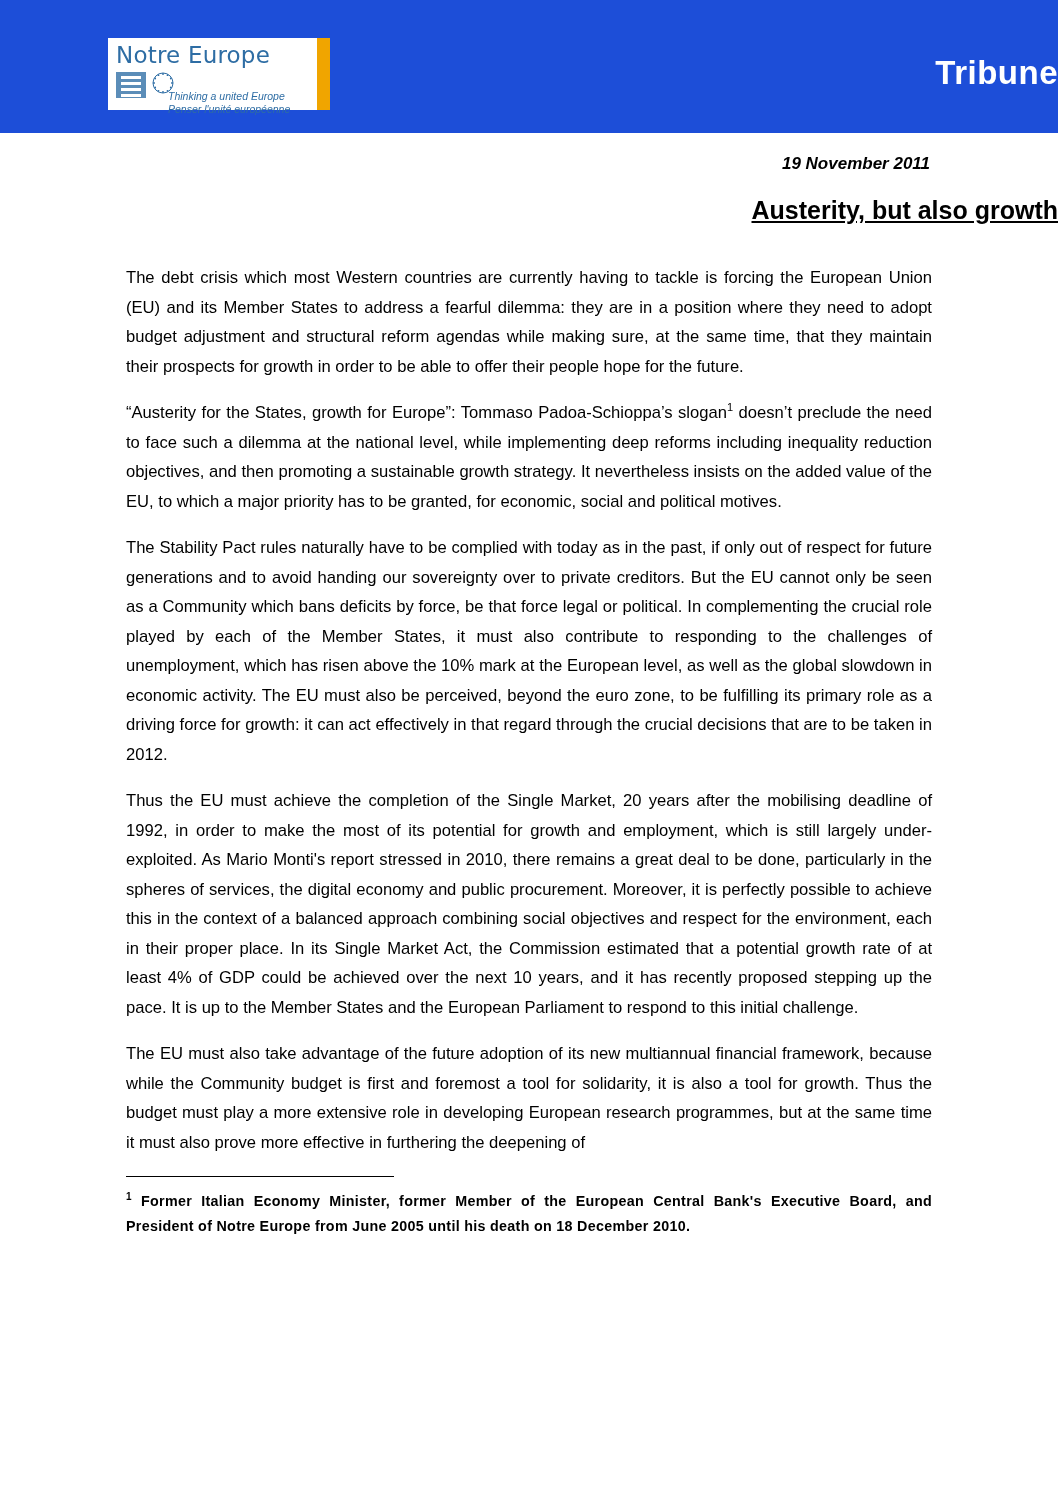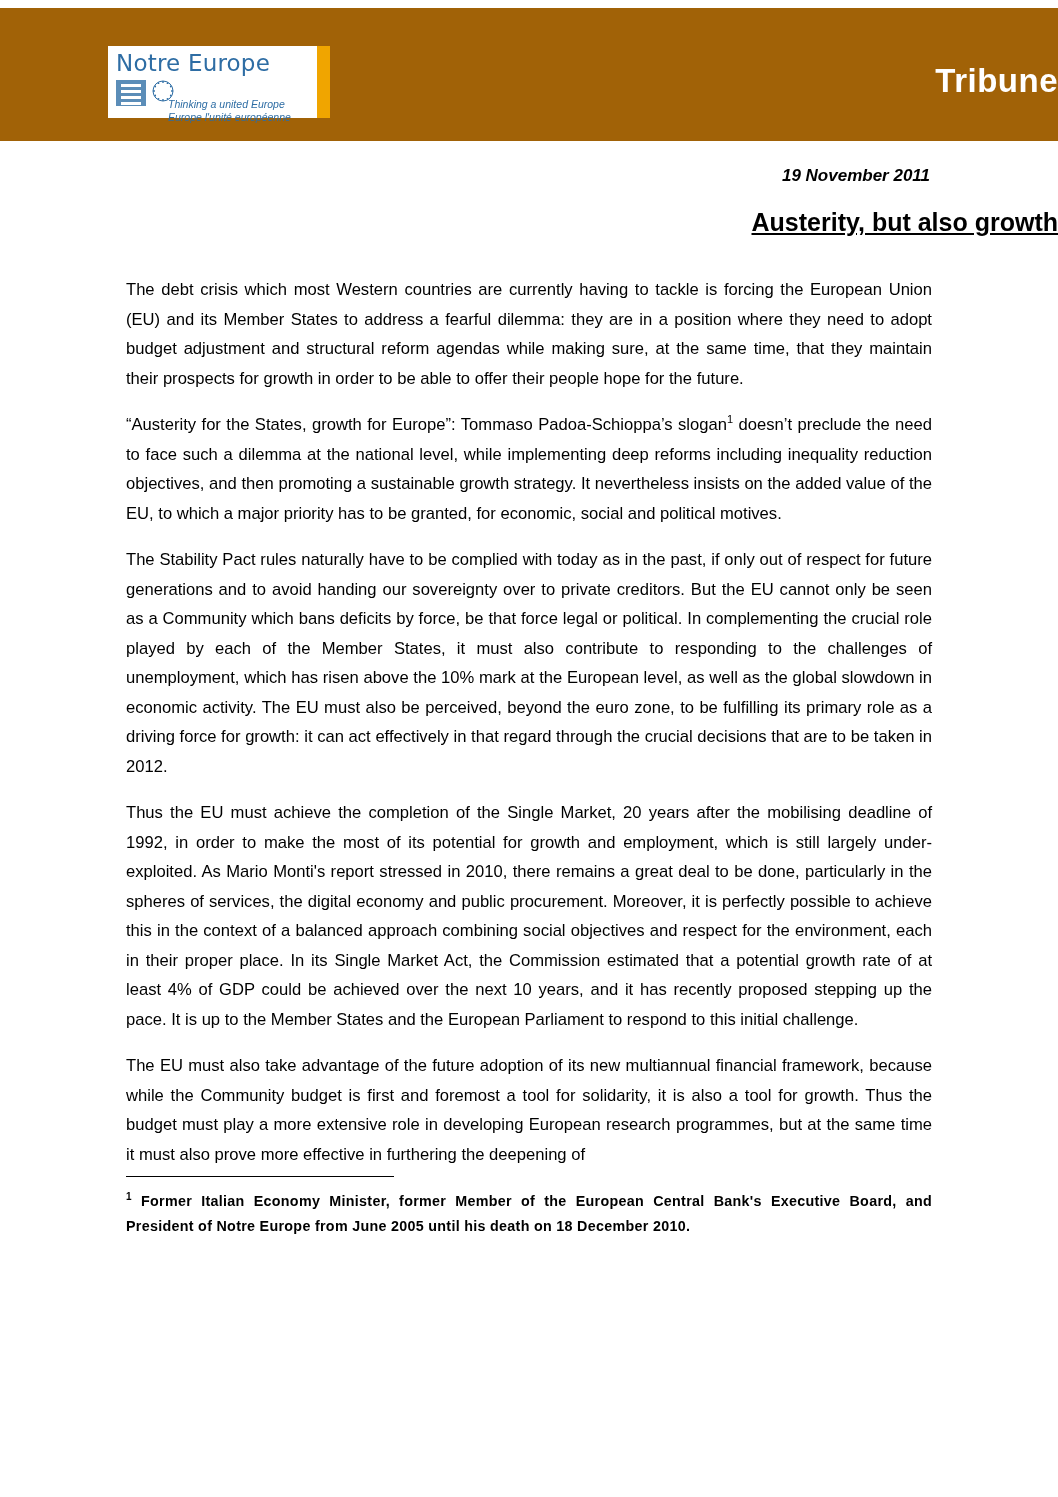--- a/index.html
+++ b/index.html
@@ -12,25 +12,25 @@
     background: #ffffff;
     font-family: "Liberation Sans", sans-serif;
     color: #000000;
     position: relative;
     overflow: hidden;
   }
 
   
   .header-band {
     position: absolute;
-    top: 8px;
+    top: 0;
     left: 0;
     width: 1058px;
     height: 136px;
-    background: #a16207;
+    background: #1d4ed8;
     border-bottom: 3px solid #ffffff;
     box-sizing: border-box;
   }
 
   .logo-box {
     position: absolute;
     left: 108px;
     top: 38px;
     width: 222px;
     height: 72px;
@@ -101,21 +101,21 @@
     text-align: right;
     font-size: 33px;
     font-weight: bold;
     color: #ffffff;
     letter-spacing: 0.5px;
   }
 
   
   .page {
     position: absolute;
-    top: 148px;
+    top: 136px;
     left: 0;
     width: 1058px;
     padding: 0;
   }
 
   .date-line {
     margin: 18px 128px 0 0;
     text-align: right;
     font-size: 17px;
     font-weight: bold;
@@ -206,21 +206,21 @@
         <circle cx="17.5" cy="20.8" r="0.9" fill="#2e6da4"></circle>
         <circle cx="13" cy="22" r="0.9" fill="#2e6da4"></circle>
         <circle cx="8.5" cy="20.8" r="0.9" fill="#2e6da4"></circle>
         <circle cx="5.2" cy="17.5" r="0.9" fill="#2e6da4"></circle>
         <circle cx="4" cy="13" r="0.9" fill="#2e6da4"></circle>
         <circle cx="5.2" cy="8.5" r="0.9" fill="#2e6da4"></circle>
         <circle cx="8.5" cy="5.2" r="0.9" fill="#2e6da4"></circle>
       </svg>
       <div class="logo-sub">
         <div>Thinking a united Europe</div>
-        <div>Europe l'unité européenne</div>
+        <div>Penser l'unité européenne</div>
       </div>
     </div>
     <div class="logo-bar"></div>
   </div>
 
   <div class="band-title">Tribune</div>
 </div>
 
 <div class="page">
 

